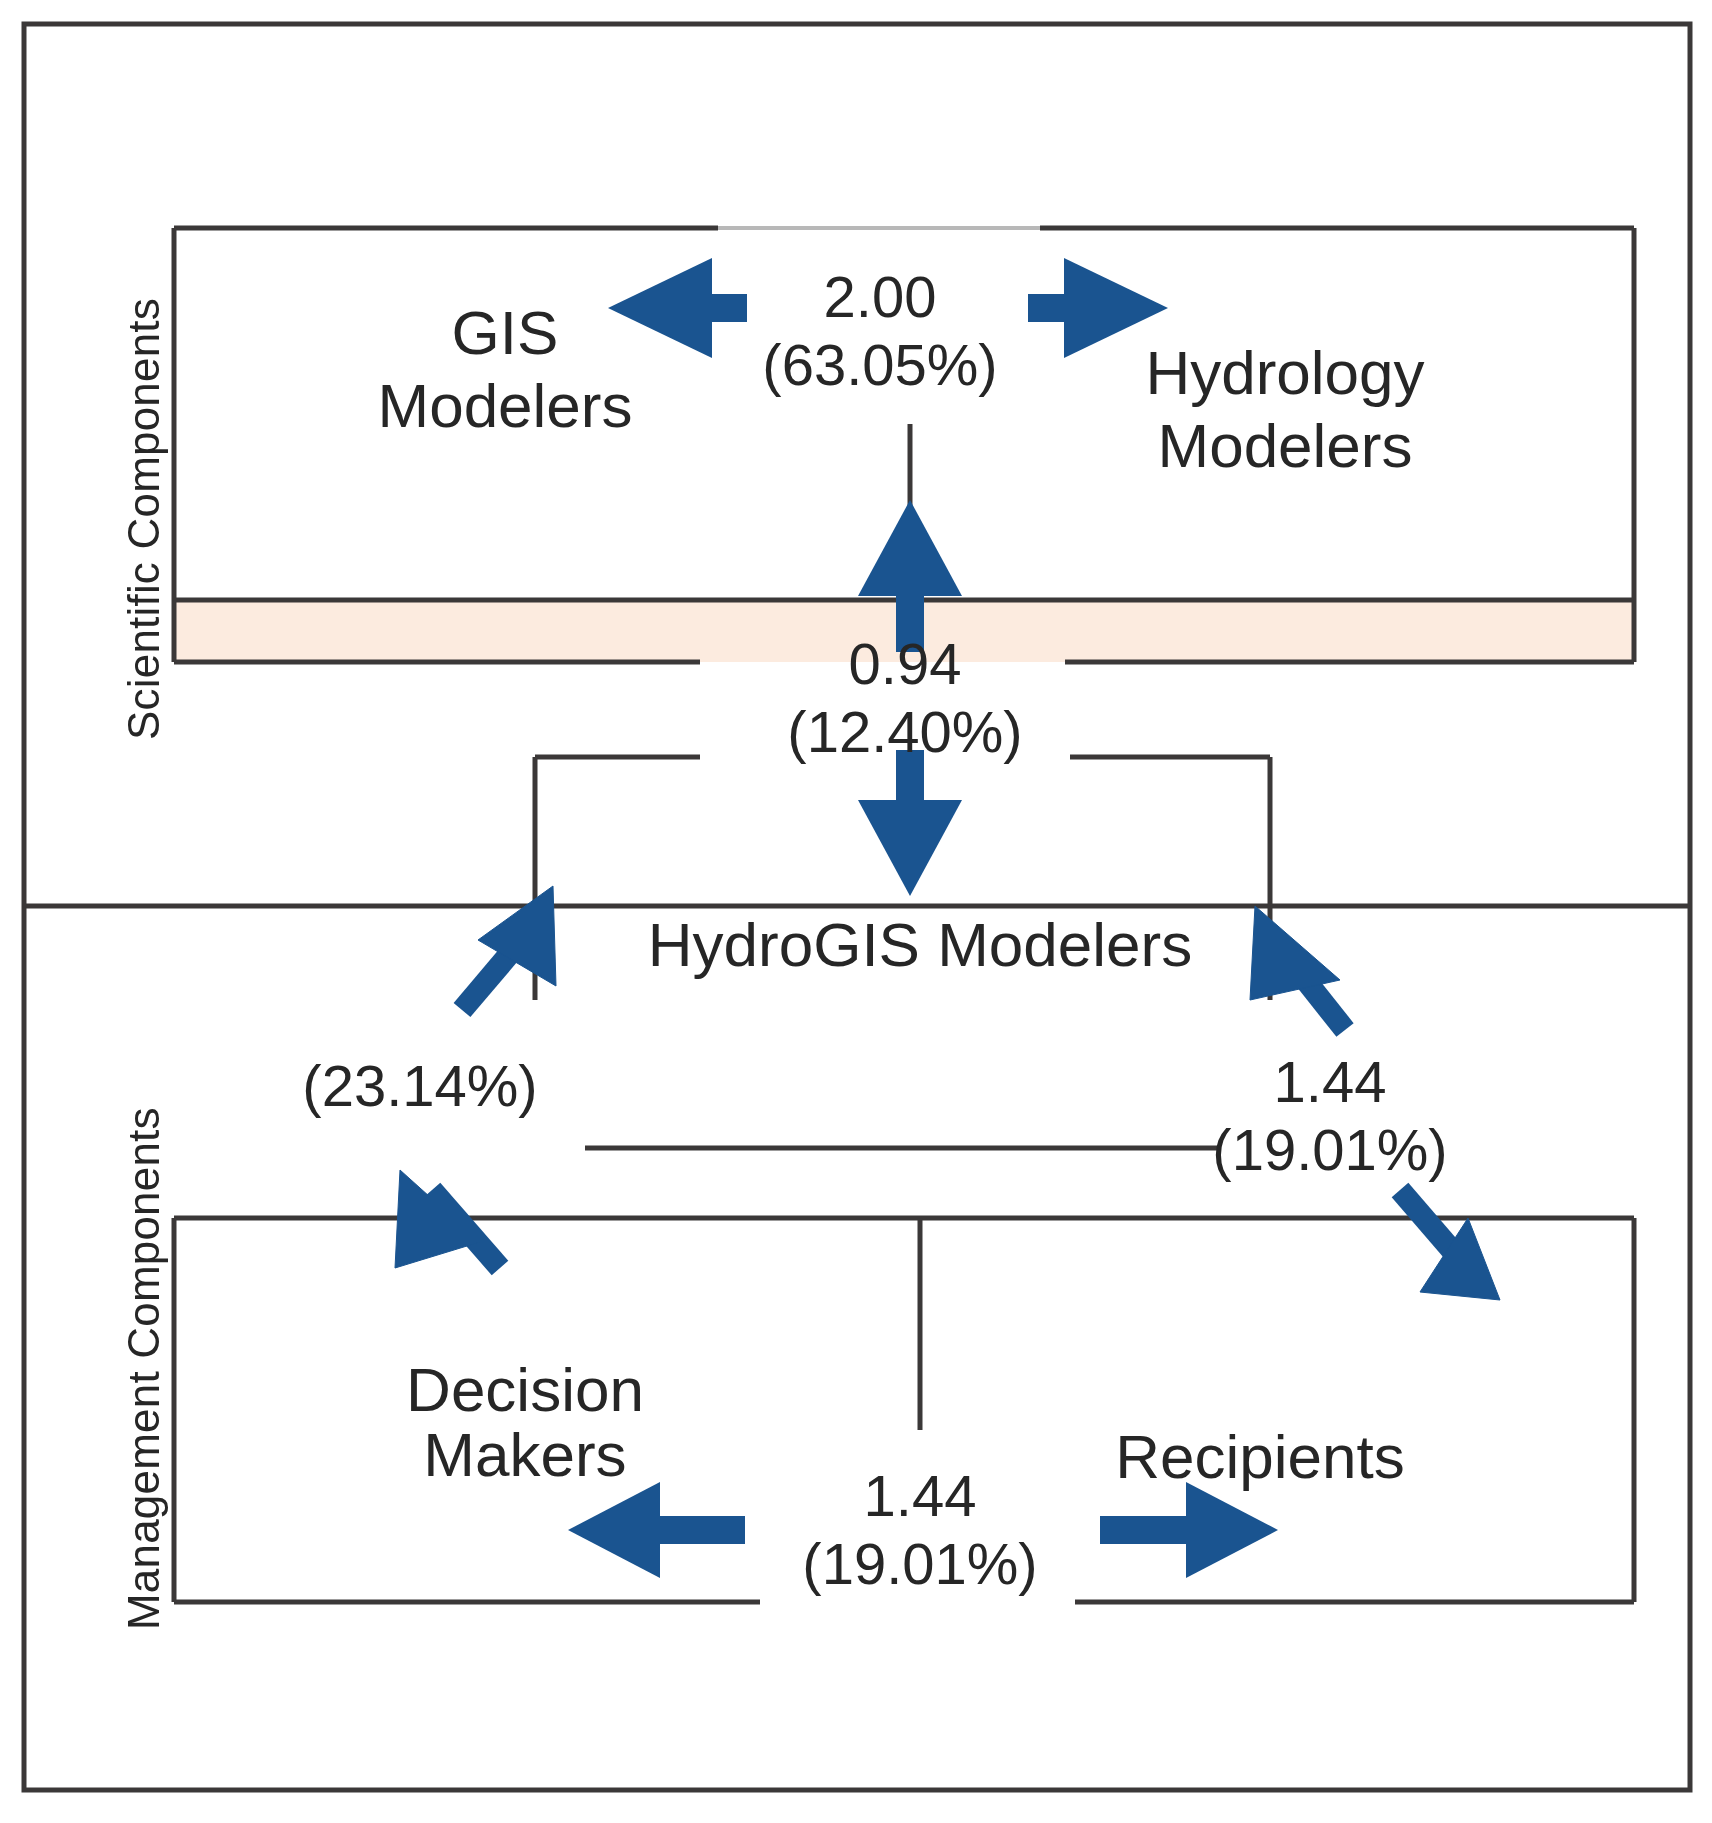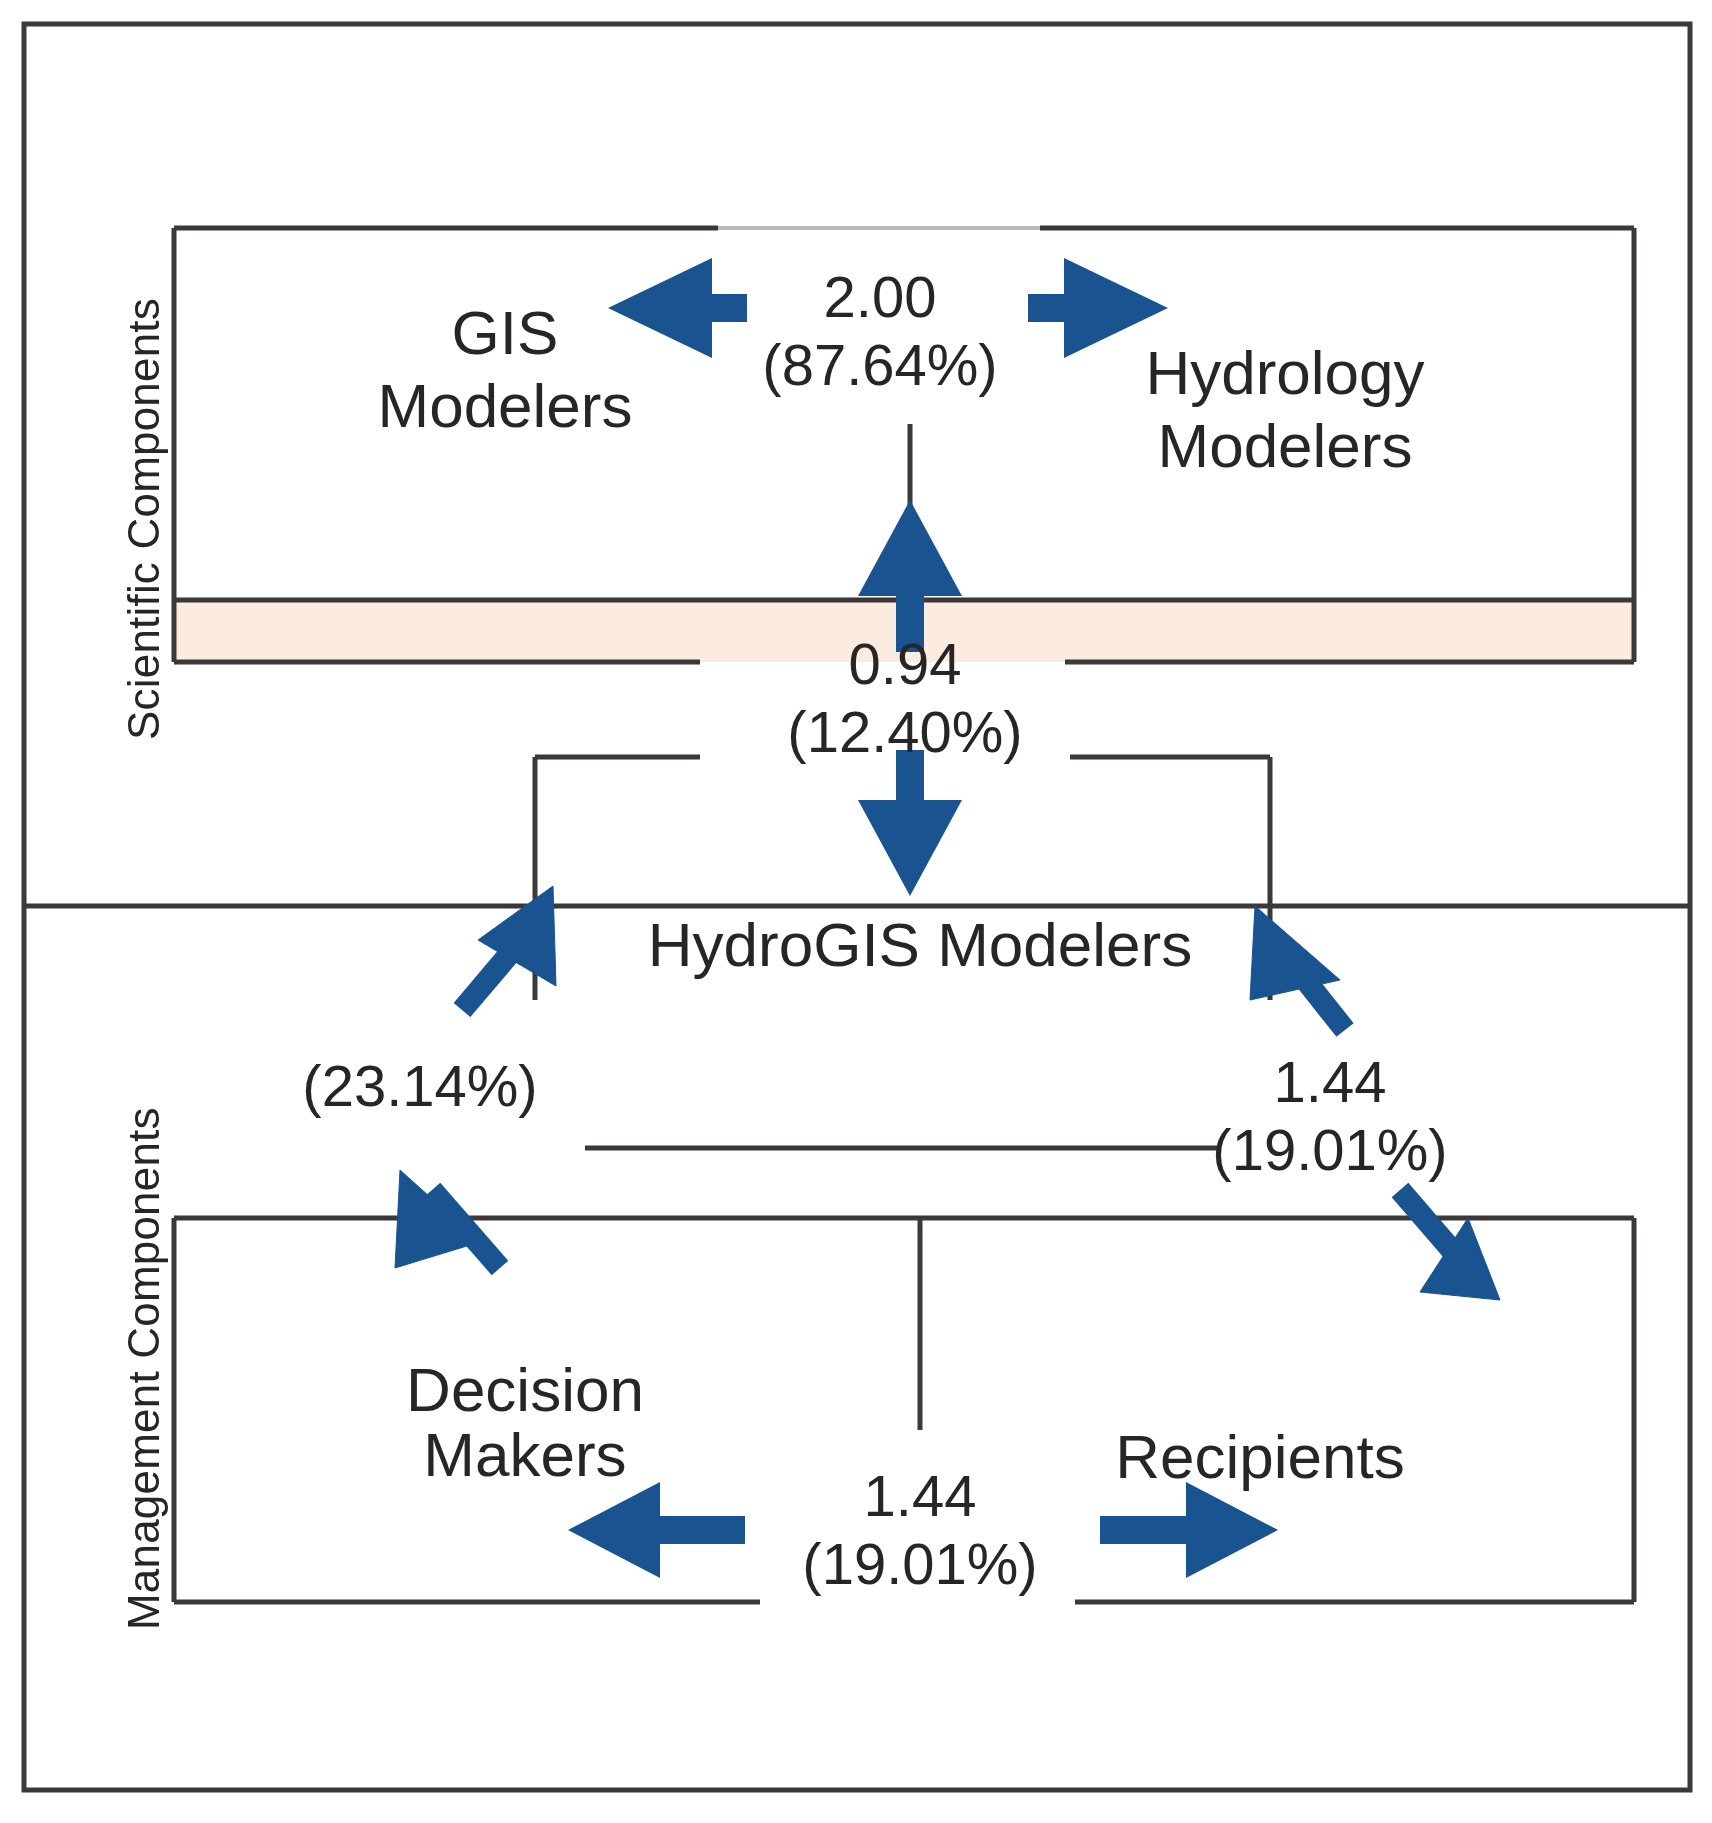--- a/index.html
+++ b/index.html
@@ -178,21 +178,21 @@
     <div class="dtext node-label" style="position:relative; left:0; top:8px;">Decision</div>
     <div class="dtext node-label" style="position:relative; left:0; top:0;">Makers</div>
   </div>
 
   <div style="position:absolute; left:1060px; top:1380px; width:400px; text-align:center;">
     <div class="dtext node-label" style="position:relative; left:0; top:0;margin-top:40px;">Recipients</div>
   </div>
 
   <div style="position:absolute; left:690px; top:248px; width:380px; text-align:center;margin-top:15px;">
     <div class="dtext flow-label" style="position:relative;">2.00</div>
-    <div class="dtext flow-label" style="position:relative;">(87.64%)</div>
+    <div class="dtext flow-label" style="position:relative;">(63.05%)</div>
   </div>
 
   <div style="position:absolute; left:705px; top:630px; width:400px; text-align:center;">
     <div class="dtext flow-label" style="position:relative;">0.94</div>
     <div class="dtext flow-label" style="position:relative;">(12.40%)</div>
   </div>
 
   <div style="position:absolute; left:255px; top:1028px; width:330px; text-align:center;">
     <div class="dtext flow-label" style="position:relative;margin-top:24px;">(23.14%)</div>
   </div>

